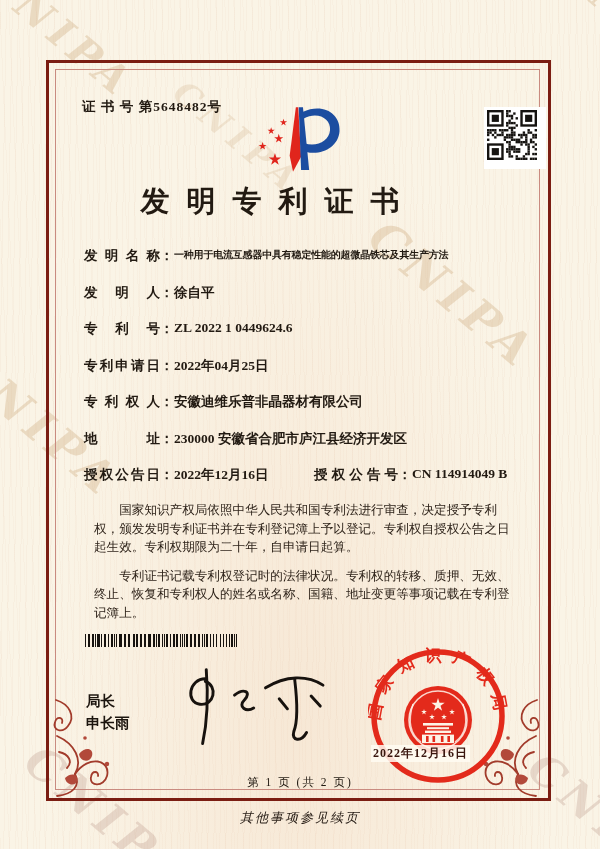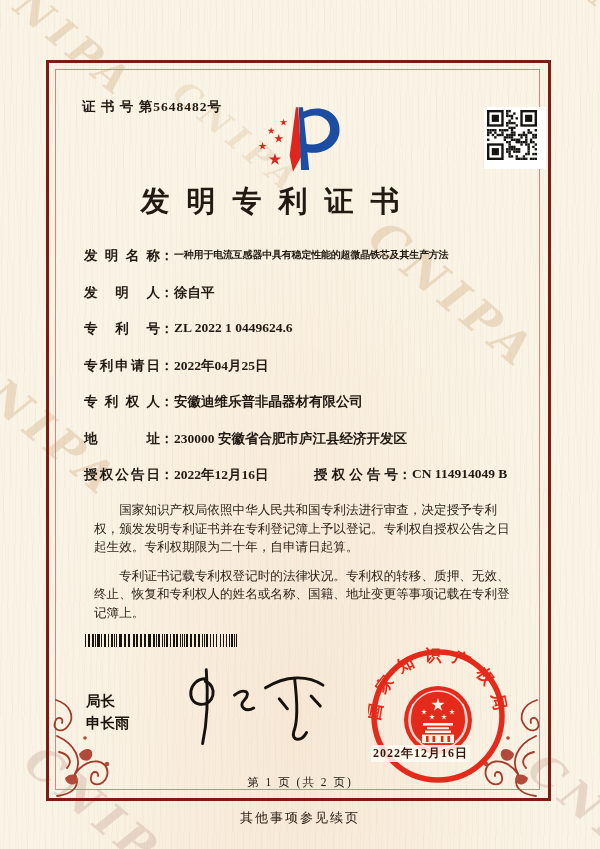--- a/index.html
+++ b/index.html
@@ -49,21 +49,21 @@
   .officer{position:absolute;left:86px;top:690px;font-family:"Liberation Sans","DejaVu Sans",sans-serif;
     font-size:14.5px;font-weight:bold;line-height:22px;color:#1c150e;}
   .signature{position:absolute;left:178px;top:663px;width:155px;height:88px;}
   
   .seal{position:absolute;left:368px;top:646px;width:140px;height:140px;}
   .seal-date{position:absolute;left:371px;top:745px;font-size:12px;font-weight:bold;
     color:#3a170f;letter-spacing:1px;background:rgba(255,251,242,0.85);padding:0 2px;white-space:nowrap;}
   
   .pageno{position:absolute;left:0;top:775px;width:600px;text-align:center;font-size:11.5px;letter-spacing:2px;}
   .contnote{position:absolute;left:0;top:809px;width:600px;text-align:center;font-size:13px;
-    letter-spacing:2px;color:#2a2019;}
+    font-style:italic;letter-spacing:2px;color:#2a2019;}
 </style>
 </head>
 <body>
 
 <div id="page">
 
   <div class="wm" style="left:-30px;top:8px;font-size:40px;">CNIPA</div>
   <div class="wm" style="left:160px;top:118px;font-size:33px;color:rgba(200,165,120,0.22);">CNIPA</div>
   <div class="wm" style="left:352px;top:268px;font-size:46px;">CNIPA</div>
   <div class="wm" style="left:-62px;top:398px;font-size:45px;">CNIPA</div>

